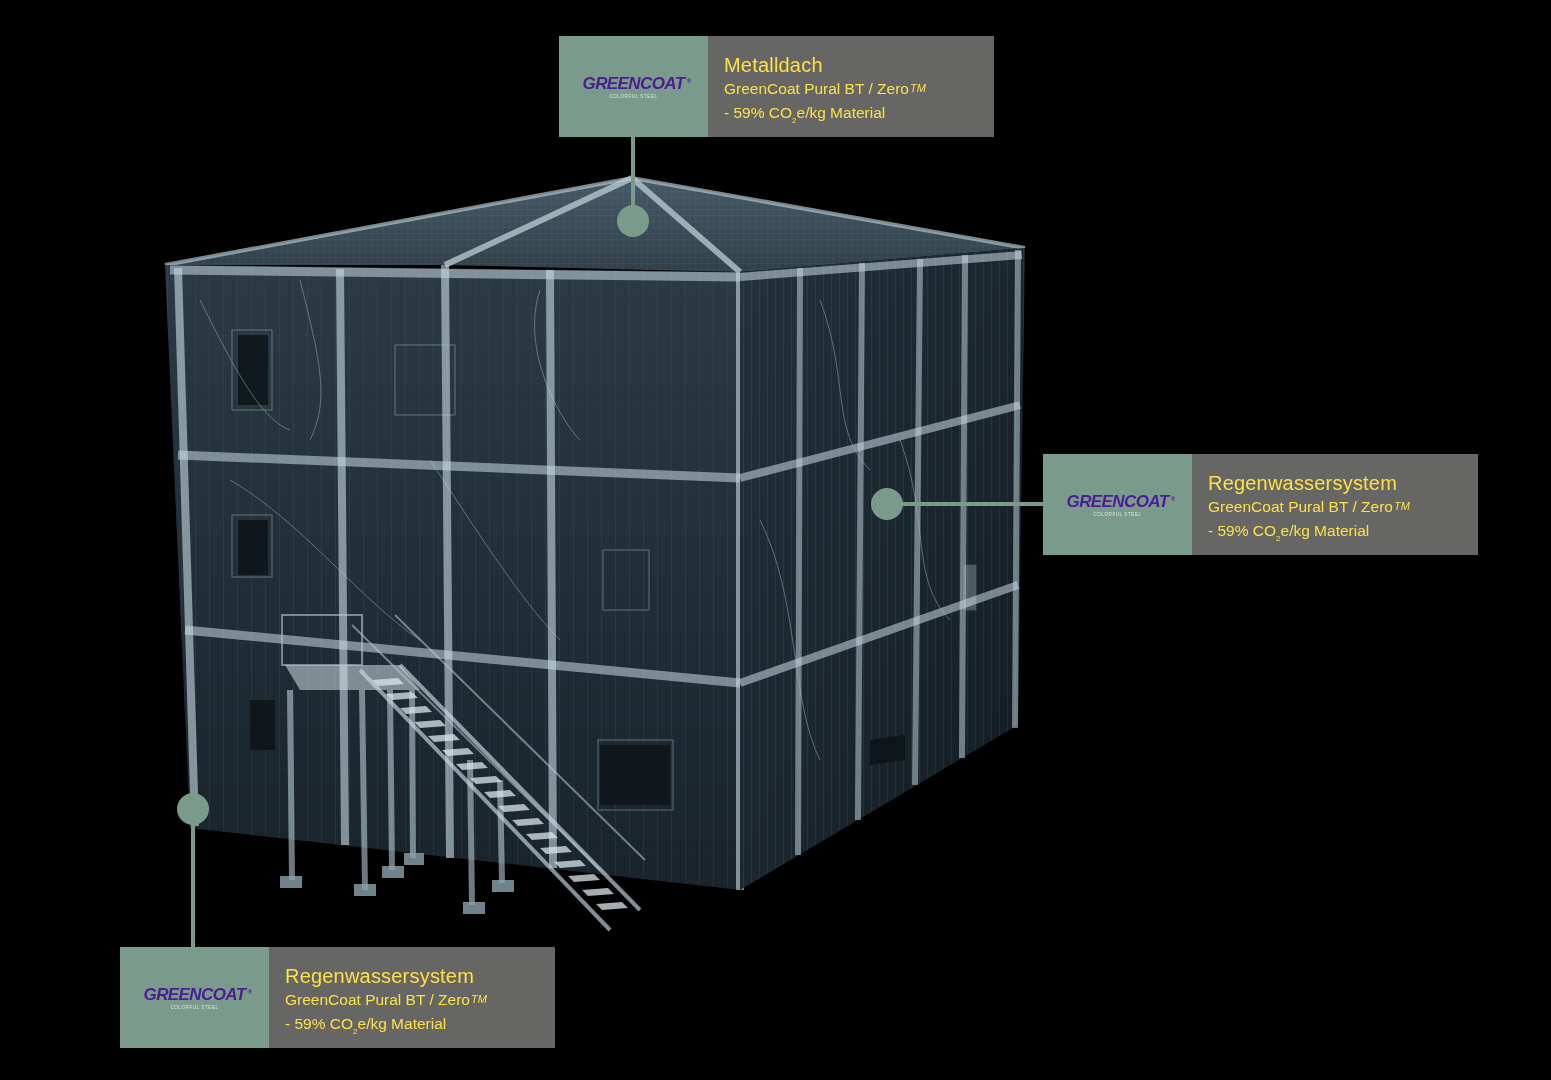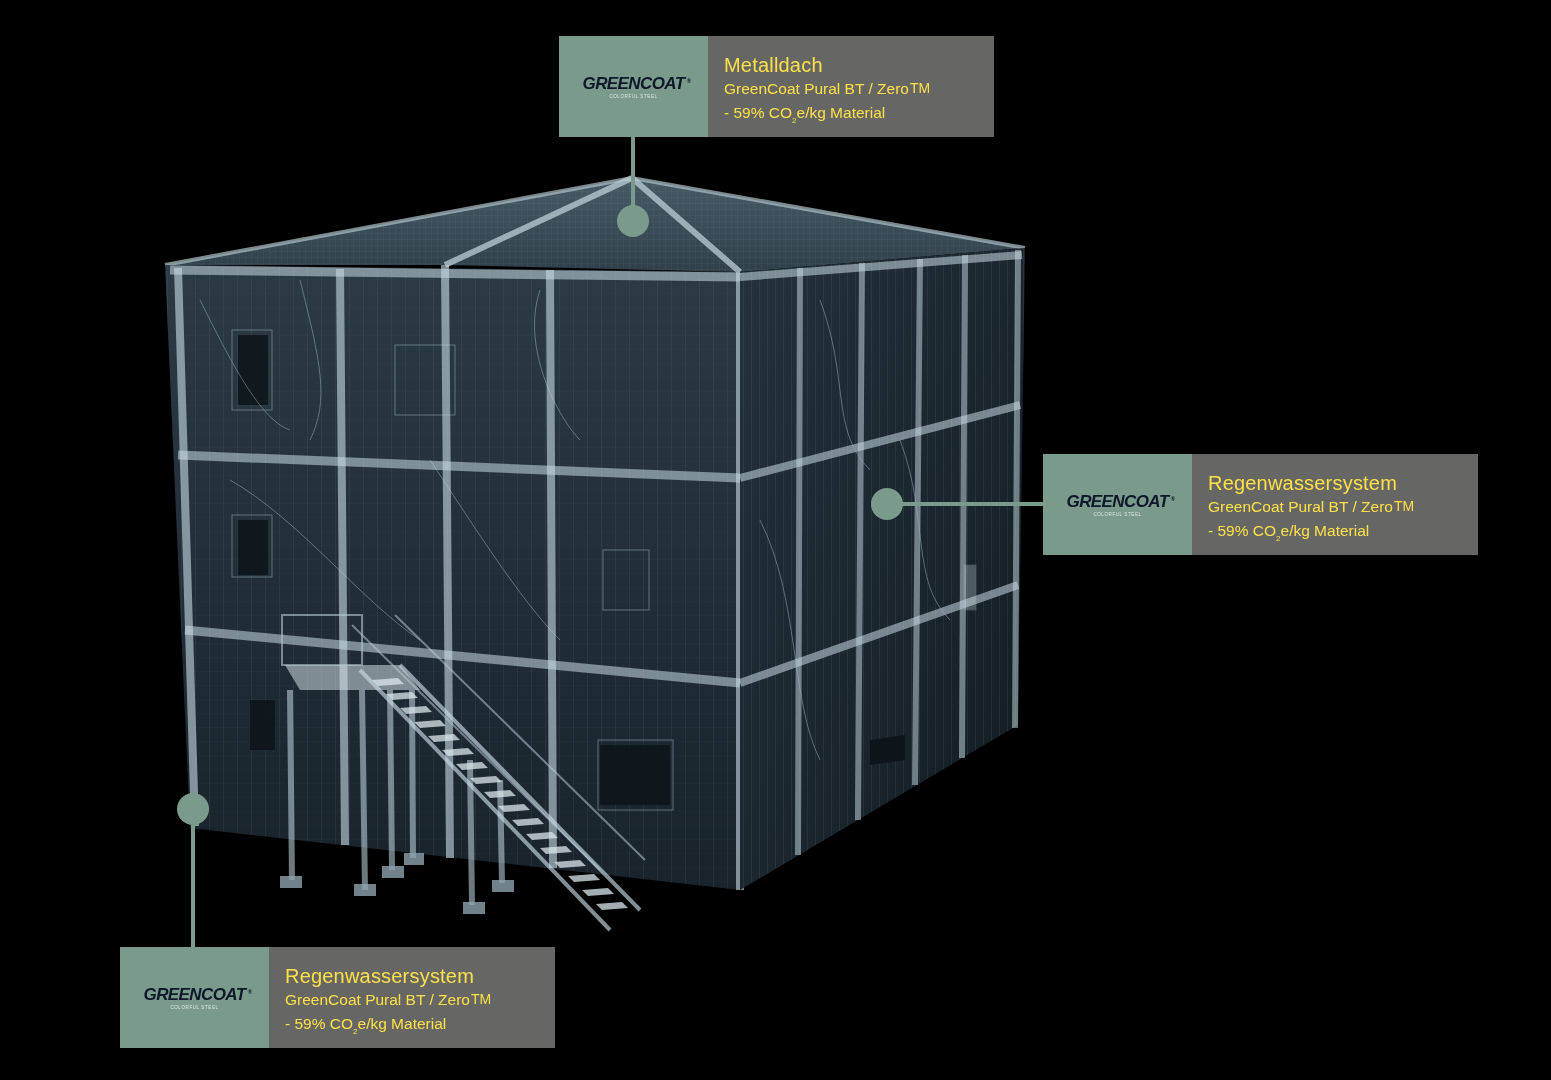--- a/index.html
+++ b/index.html
@@ -1,26 +1,26 @@
 <!DOCTYPE html>
 <html><head>
 <meta charset="utf-8">
 <style>
   html,body{margin:0;padding:0;background:#000;}
   body{width:1551px;height:1080px;position:relative;overflow:hidden;font-family:"Liberation Sans","DejaVu Sans",sans-serif;}
   #scene{position:absolute;left:0;top:0;width:1551px;height:1080px;}
   .card{position:absolute;height:101px;width:435px;display:flex;}
   .card .logo-pane{width:149px;height:100%;background:#7a9b8c;display:flex;flex-direction:column;align-items:center;justify-content:center;}
-  .card .logo-word{color:#0f172a;font-weight:bold;font-style:italic;font-size:17px;letter-spacing:-0.6px;line-height:17px;position:relative;}
+  .card .logo-word{color:#4c1d95;font-weight:bold;font-style:italic;font-size:17px;letter-spacing:-0.6px;line-height:17px;position:relative;}
   .card .logo-word sup{font-size:6px;font-style:normal;position:absolute;top:-2px;right:-6px;}
   .card .logo-tag{color:#dfe8e3;font-size:4.5px;letter-spacing:0.6px;margin-top:2px;text-transform:uppercase;}
   .card .text-pane{flex:1;background:#666665;padding:17px 0 0 16px;box-sizing:border-box;color:#fde047;}
   .card .title{font-size:20px;line-height:24px;letter-spacing:0.2px;}
   .card .line{font-size:15.5px;line-height:24px;}
-  .card .line sup{font-size:14px;vertical-align:top;position:relative;top:-1px;margin-left:1px;}
+  .card .line sup{font-size:11px;vertical-align:top;position:relative;top:-1px;margin-left:1px;font-style:italic;}
   .card .line sub{font-size:8px;vertical-align:baseline;position:relative;top:5px;}
   .connector{position:absolute;background:#7a9b8c;}
   .pin{position:absolute;width:32px;height:32px;border-radius:50%;background:#7a9b8c;}
 </style>
 </head>
 <body>
 
 <svg id="scene" viewBox="0 0 1551 1080" xmlns="http://www.w3.org/2000/svg">
   <defs>
     <linearGradient id="wallL" x1="0" y1="0" x2="0" y2="1">

